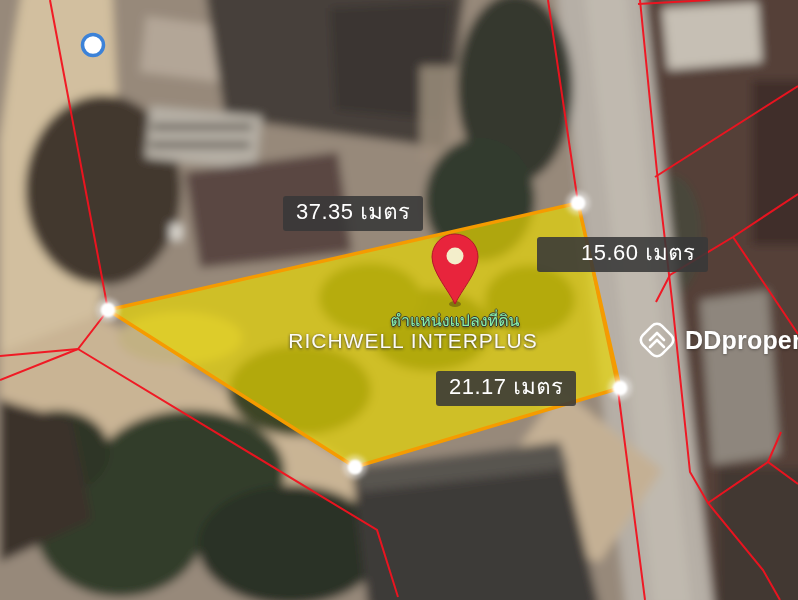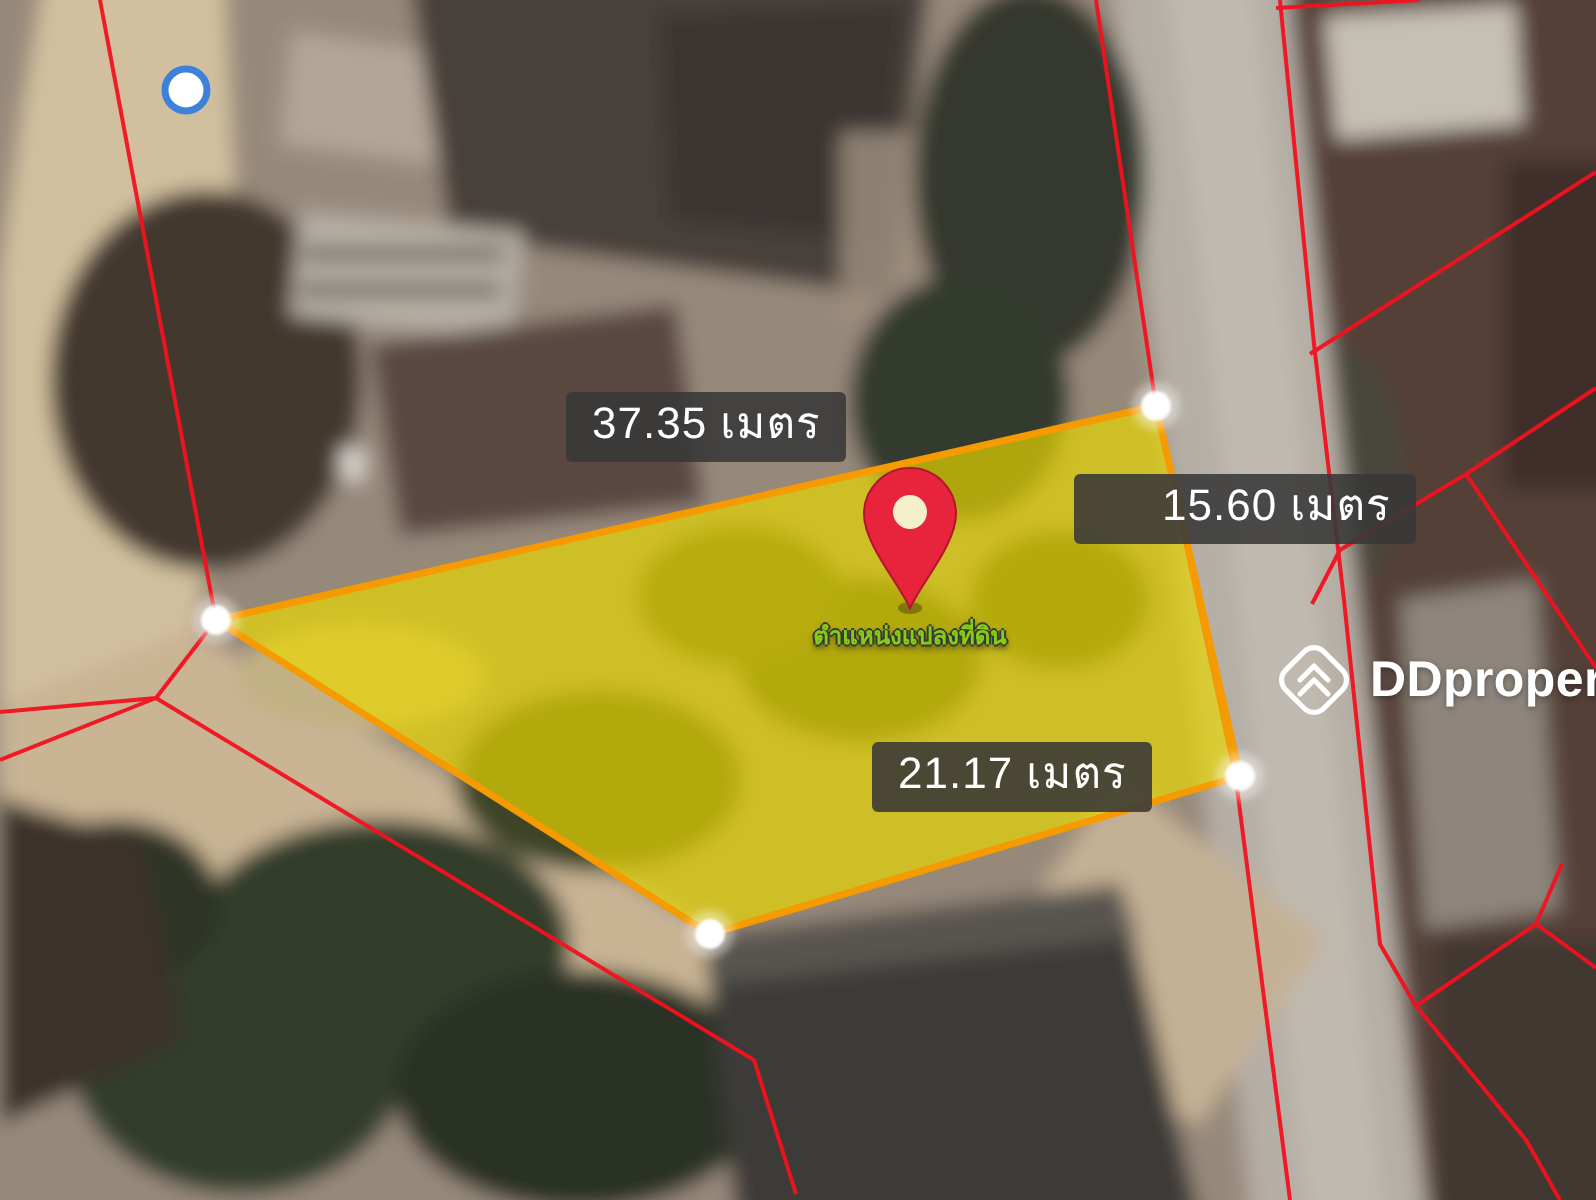--- a/index.html
+++ b/index.html
@@ -15,21 +15,21 @@
     color:#fff;
     font-size:22px;
     line-height:1;
     padding:5px 13px 8px 13px;
     border-radius:3px;
     white-space:nowrap;
     letter-spacing:0.5px;
   }
   .caption-th{
     position:absolute;left:455px;top:308px;transform:translateX(-50%);
-    color:#84cc16;font-size:12px;font-weight:bold;white-space:nowrap;
+    color:#86efac;font-size:16px;font-weight:normal;white-space:nowrap;
     text-shadow:0 1px 0 #3a3a34,0 -1px 0 #3a3a34,1px 0 0 #3a3a34,-1px 0 0 #3a3a34,0 2px 3px rgba(30,30,30,.8);
   }
   .caption-en{
     position:absolute;left:413px;top:329px;transform:translateX(-50%);
     color:#fbfaf7;font-size:21px;font-weight:normal;letter-spacing:1px;white-space:nowrap;
     text-shadow:0 1px 3px rgba(40,40,40,.85);
   }
   .watermark{
     position:absolute;left:637px;top:320px;
     display:flex;align-items:center;gap:8px;
@@ -151,20 +151,21 @@
   </svg>
 
   <div class="mlabel" style="left:283px;top:196px;">37.35 เมตร</div>
 
   <div class="mlabel" style="left:537px;top:237px;padding-left:44px;">15.60 เมตร</div>
 
 
   <div class="mlabel" style="left:436px;top:371px;">21.17 เมตร</div>
 
   <div class="caption-th">ตำแหน่งแปลงที่ดิน</div>
+  <div class="caption-en">RICHWELL INTERPLUS</div>
 
   <div class="watermark">
     <span style="display:flex;">
       <svg width="40" height="40" viewBox="0 0 40 40">
         <g transform="translate(20,20)" fill="none" stroke="#ffffff" stroke-width="2.6" stroke-linejoin="round" stroke-linecap="round">
           <rect x="-13.5" y="-13.5" width="27" height="27" rx="7" transform="rotate(45)"></rect>
           <path d="M-7 0 L0 -7 L7 0"></path>
           <path d="M-7 7 L0 0 L7 7"></path>
         </g>
       </svg>

